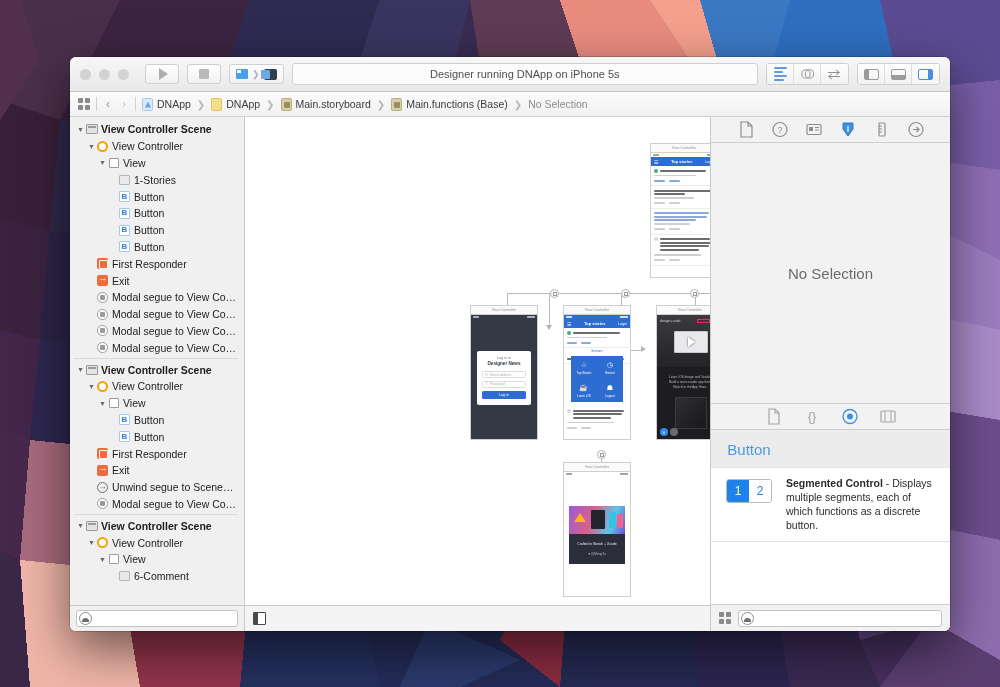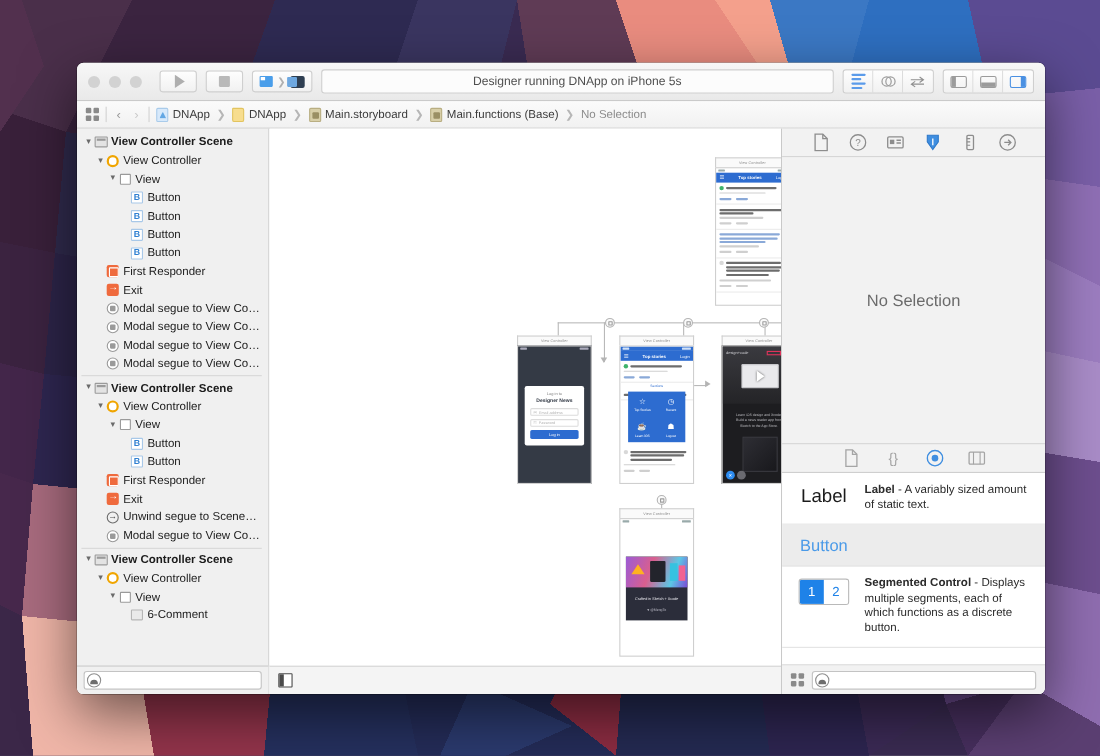--- a/index.html
+++ b/index.html
@@ -364,20 +364,27 @@
           <div class="row" style="padding-left: 28px;">
             <span class="tw">▼</span>
             <span class="ibox">
               <span class="i-view"></span>
             </span>
             <span>View</span>
           </div>
           <div class="row" style="padding-left: 39px;">
             <span class="tw"></span>
             <span class="ibox">
+              <span class="i-img"></span>
+            </span>
+            <span>1-Stories</span>
+          </div>
+          <div class="row" style="padding-left: 39px;">
+            <span class="tw"></span>
+            <span class="ibox">
               <span class="i-btn">B</span>
             </span>
             <span>Button</span>
           </div>
           <div class="row" style="padding-left: 39px;">
             <span class="tw"></span>
             <span class="ibox">
               <span class="i-btn">B</span>
             </span>
             <span>Button</span>
@@ -830,28 +837,20 @@
             </svg>
           </span>
           <span style="display: inline-flex; align-items: center; justify-content: center;">
             <svg width="16" height="17" viewBox="0 0 16 17">
               <rect x="1" y="3" width="14" height="11" rx="1" fill="none" stroke="#a5a5a5" stroke-width="1.2"></rect>
               <path d="M5 3v11M11 3v11" stroke="#a5a5a5" stroke-width="1"></path>
             </svg>
           </span>
         </div>
       <div class="lib-list">
-        <div class="lib-item">
-          <div class="lib-pv">
-            <span style="font-size:17px;color:#1b1b1b;">Label</span>
-          </div>
-          <div class="lib-desc">
-            <b>Label</b><span> - A variably sized amount of static text.</span>
-          </div>
-        </div>
         <div class="lib-item alt">
           <div class="lib-pv">
             <span style="font-size:15px;color:#4a9ae8;">Button</span>
           </div>
         </div>
         <div class="lib-item">
           <div class="lib-pv">
             <span class="seg-ctl">
               <span class="a">1</span>
               <span class="b">2</span>

